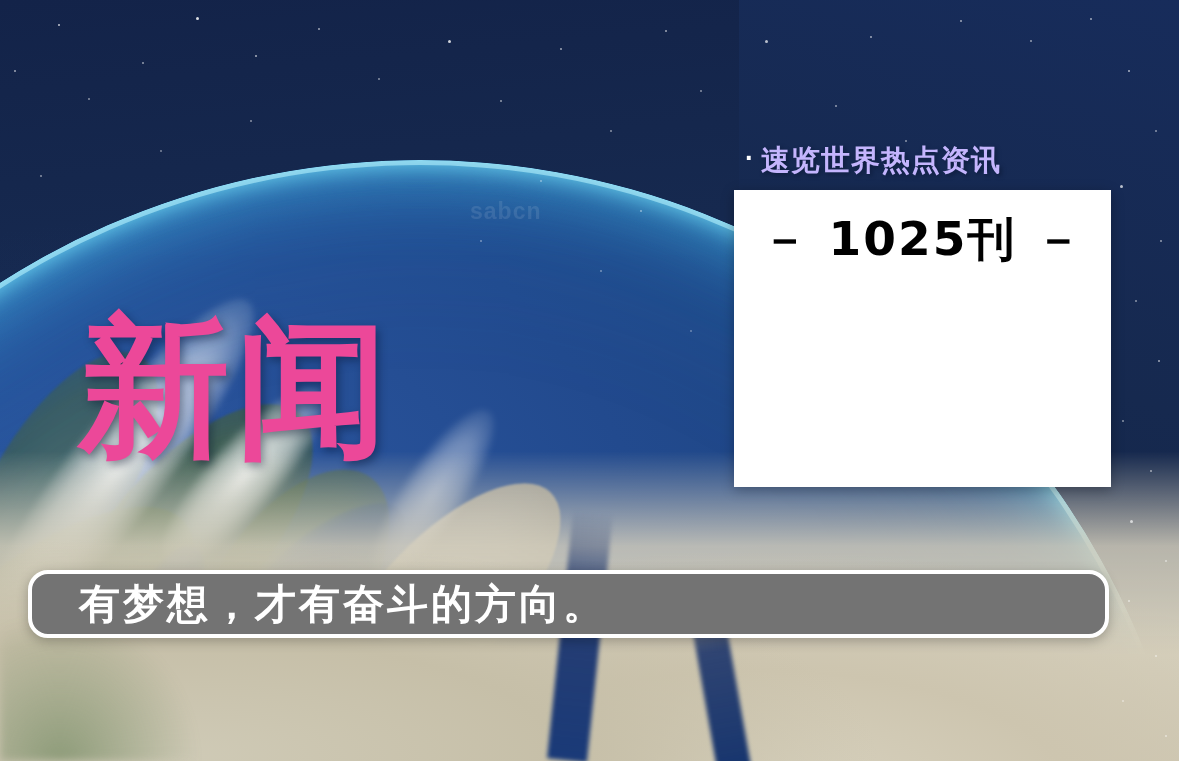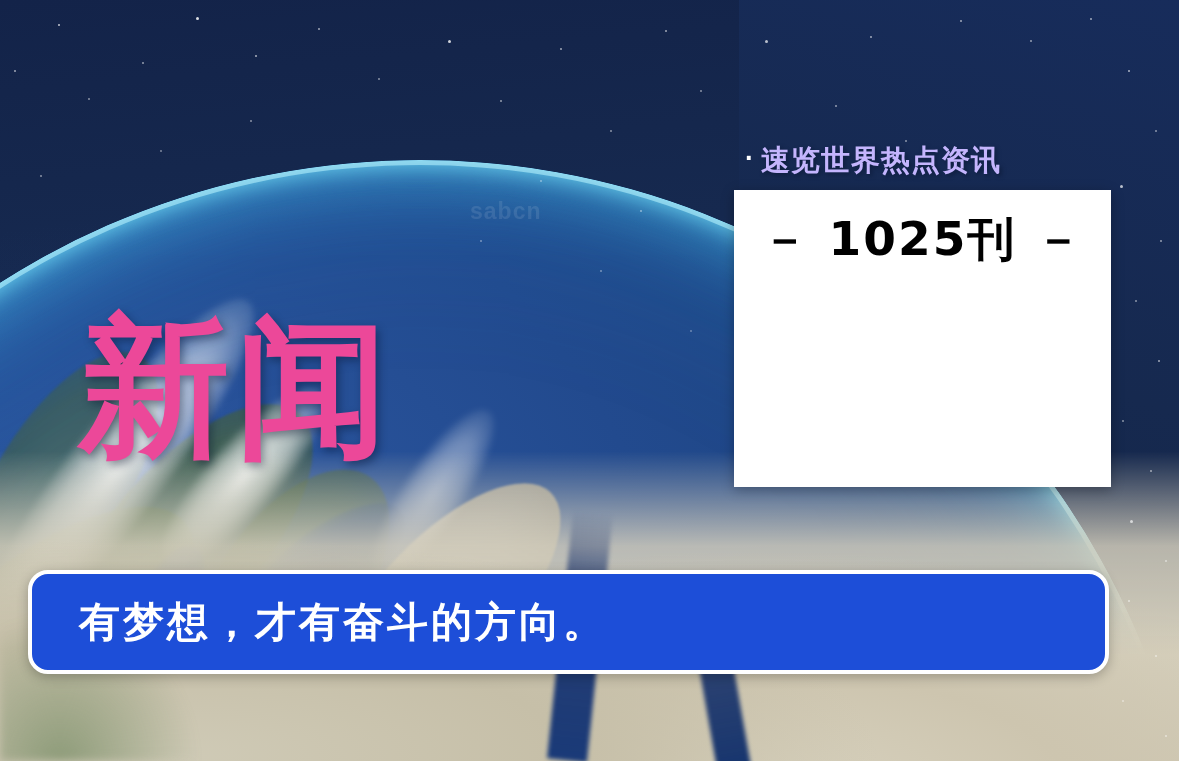--- a/index.html
+++ b/index.html
@@ -260,23 +260,23 @@
     white-space: nowrap;
     text-indent: 9px;
   }
 
   
   #quote-banner {
     position: absolute;
     left: 28px;
     top: 570px;
     width: 1081px;
-    height: 104px;
+    height: 68px;
     box-sizing: border-box;
-    background: #1d4ed8;
+    background: #737373;
     border: 4px solid #ffffff;
     border-radius: 20px;
     display: flex;
     align-items: center;
     box-shadow: 0 3px 12px rgba(0,0,0,0.25);
   }
   #quote-text {
     margin-left: 47px;
     font-family: "DejaVu Sans", "Liberation Sans", sans-serif;
     font-size: 41px;

